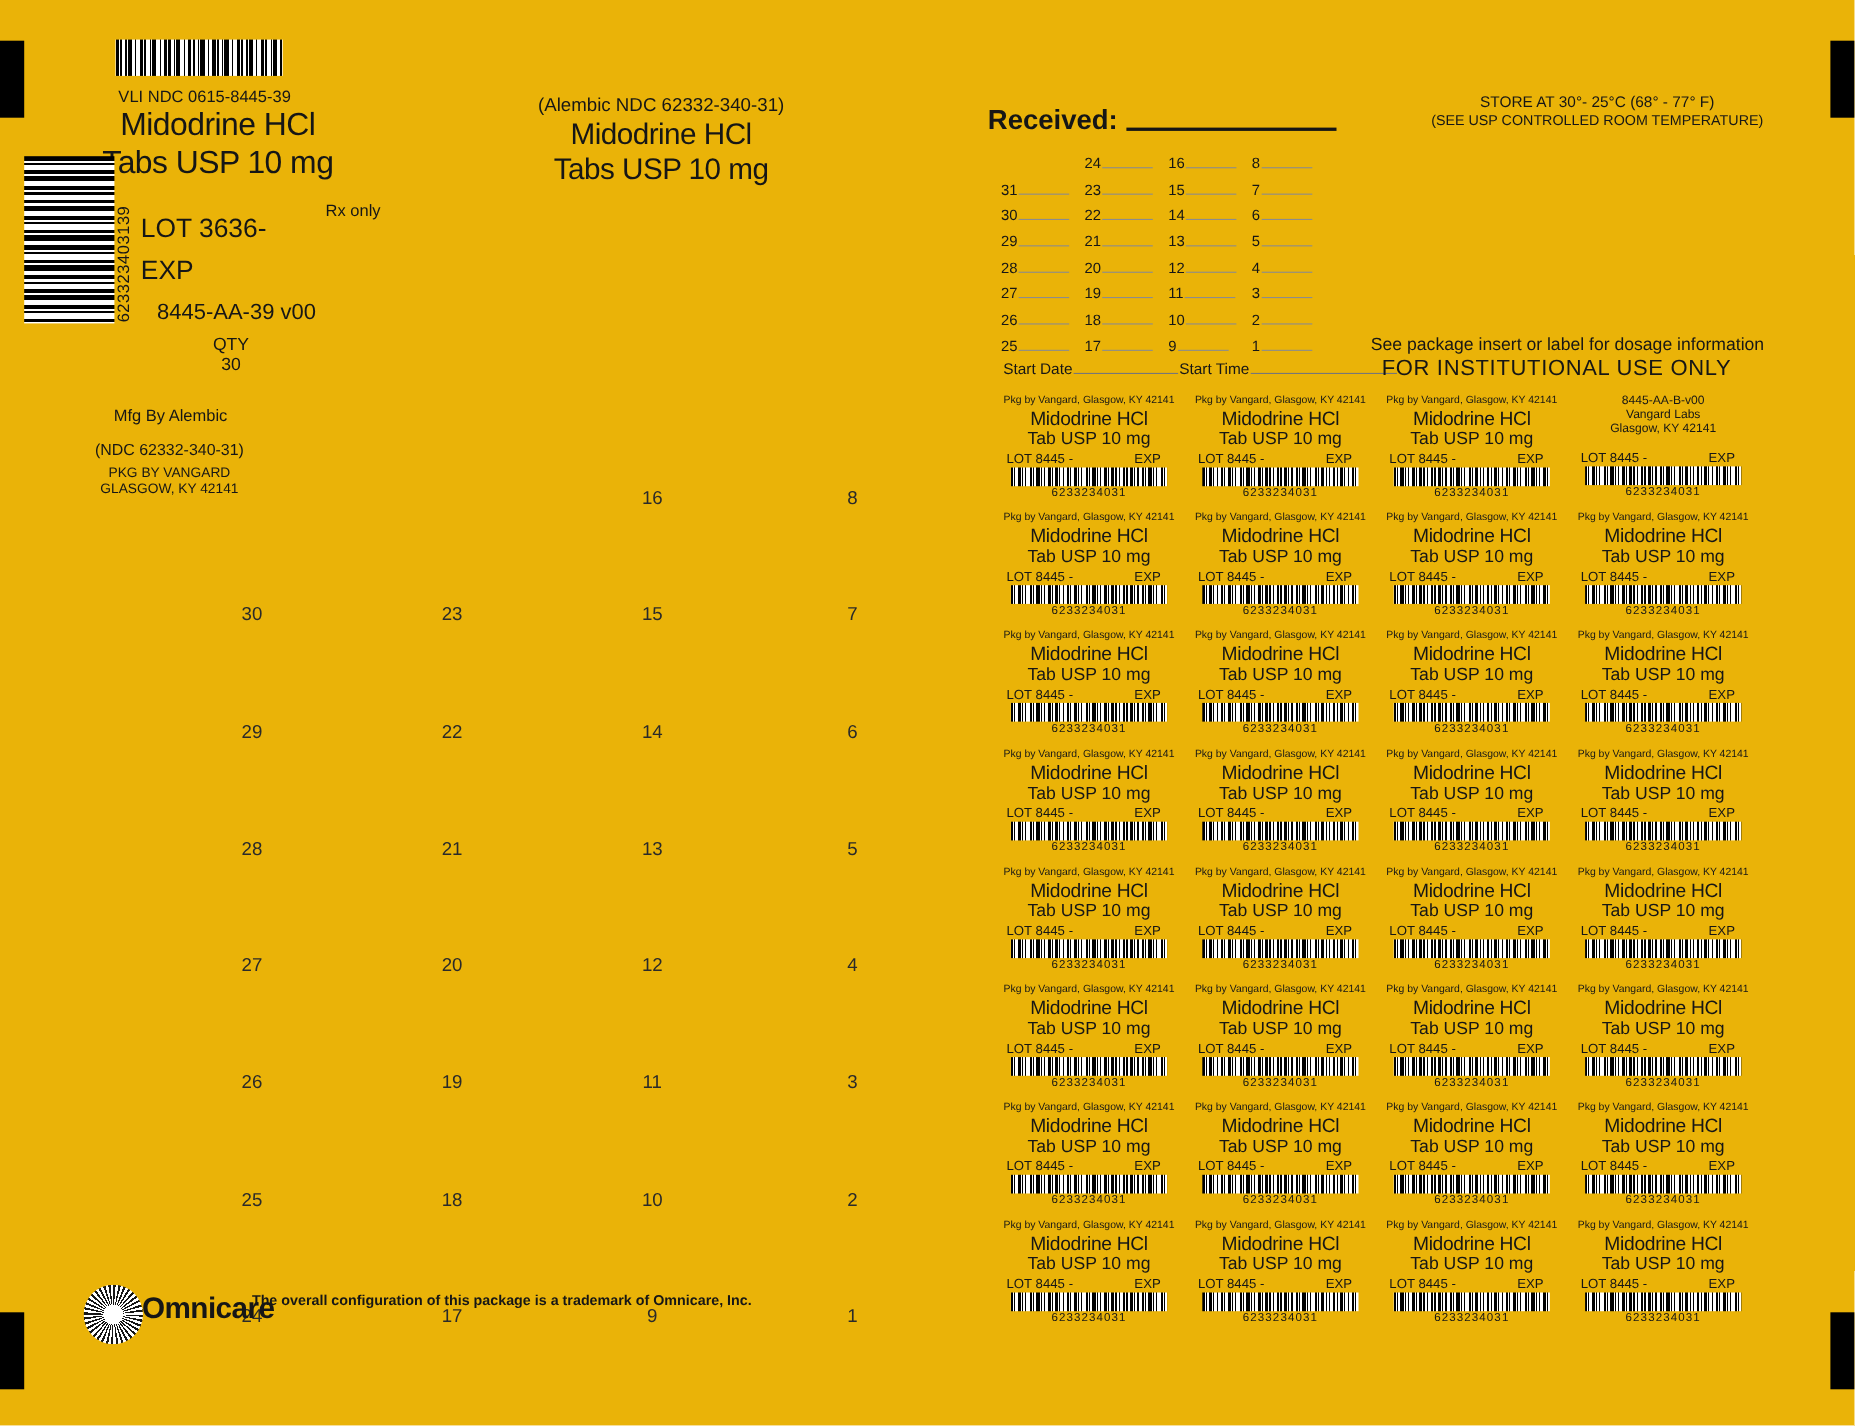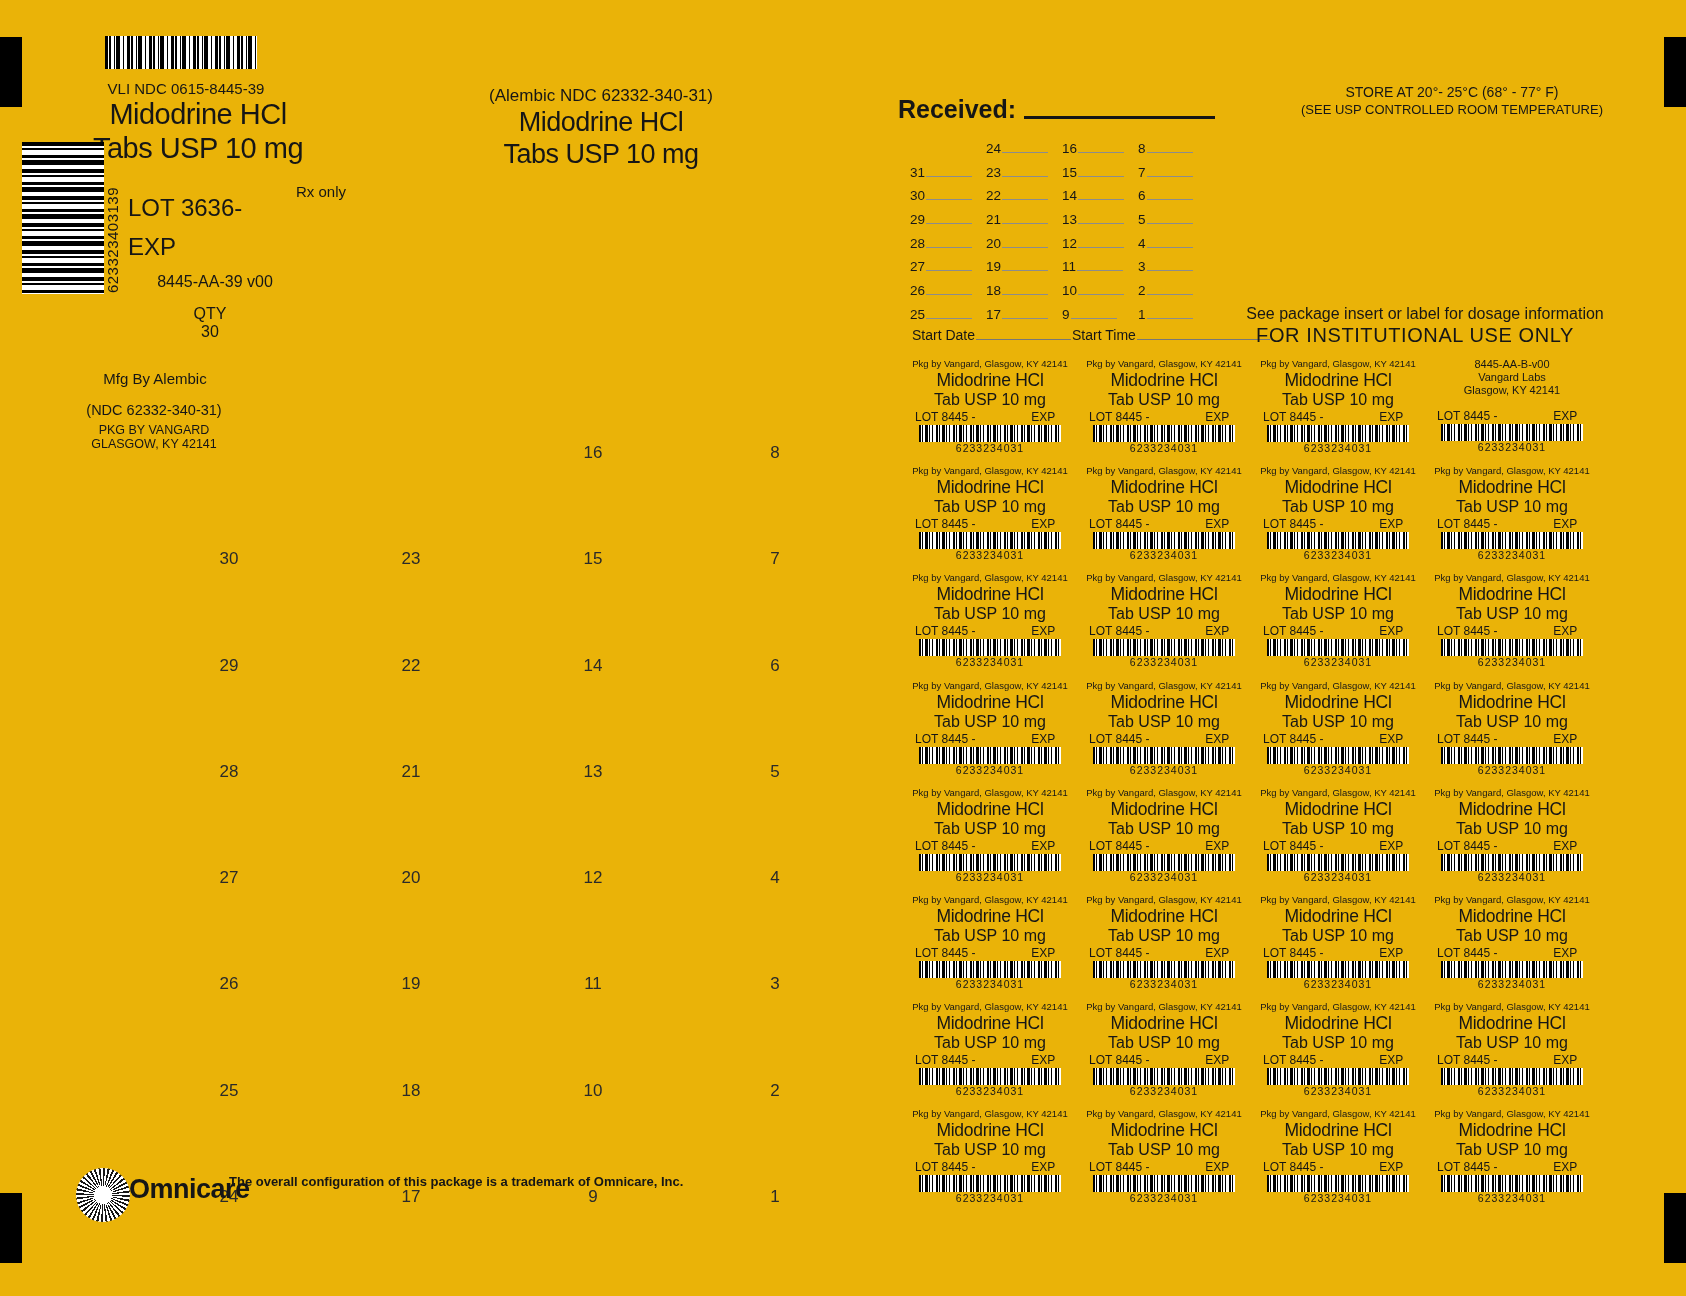--- a/index.html
+++ b/index.html
@@ -17,21 +17,21 @@
   .bc-v { background:repeating-linear-gradient(180deg,#000 0 4px,#fff 4px 6px,#000 6px 8px,#fff 8px 13px,#000 13px 16px,#fff 16px 18px,#000 18px 23px,#fff 23px 27px); }
   .bc-s { width:142px; height:17px; margin:1px auto 0;
           background:repeating-linear-gradient(90deg,#000 0 2px,#fff 2px 3px,#000 3px 4px,#fff 4px 6px,#000 6px 9px,#fff 9px 10px,#000 10px 11px,#fff 11px 13px,#000 13px 14px,#fff 14px 17px); }
 
   
   .tl-vli   { left:96px;  top:80px;  width:180px; font-size:15px; }
   .tl-name  { left:88px;  top:97px;  width:220px; font-size:29px; line-height:34px; letter-spacing:-0.5px; }
   .tl-rx    { left:296px; top:183px; font-size:15px; }
   .tl-lot   { left:128px; top:194px; font-size:24px; }
   .tl-exp   { left:128px; top:233px; font-size:24px; }
-  .tl-ver   { left:125px; top:273px; width:180px; font-size:16px; }
+  .tl-ver   { left:125px; top:273px; width:180px; font-size:20px; }
   .tl-qty   { left:150px; top:305px; width:120px; font-size:16px; line-height:18px; }
   .tl-mfg   { left:55px;  top:370px; width:200px; font-size:15px; }
   .tl-ndc   { left:54px;  top:402px; width:200px; font-size:14.5px; }
   .tl-pkg   { left:54px;  top:423px; width:200px; font-size:12.5px; line-height:14px; }
   .vnum     { left:38px;  top:231px; width:150px; height:18px; font-size:15px; text-align:center;
               transform:rotate(-90deg); letter-spacing:0.5px; }
 
   
   .c-block  { left:451px; top:86px; width:300px; }
   .c-ndc    { font-size:17px; }
@@ -185,21 +185,21 @@
       <div class="rcell"><span>25</span><span class="rln"></span></div>
       <div class="rcell"><span>17</span><span class="rln"></span></div>
       <div class="rcell"><span>9</span><span class="rln"></span></div>
       <div class="rcell"><span>1</span><span class="rln"></span></div>
     </div>
   <div class="abs startrow">
     <span>Start Date</span><span class="sln" style="width:95px"></span><span>Start Time</span><span class="sln" style="width:133px"></span>
   </div>
 
   <div class="abs ctr storage">
-    <div class="l1">STORE AT 20°- 25°C (68° - 77° F)</div>
+    <div class="l1">STORE AT 30°- 25°C (68° - 77° F)</div>
     <div class="l2">(SEE USP CONTROLLED ROOM TEMPERATURE)</div>
   </div>
   <div class="abs ctr dosage">See package insert or label for dosage information</div>
   <div class="abs ctr inst">FOR INSTITUTIONAL USE ONLY</div>
 
   <div id="label-grid" class="abs">
   <div class="ucell">
     <div class="u-pkg">Pkg by Vangard, Glasgow, KY 42141</div>
     <div class="u-name">Midodrine HCl</div>
     <div class="u-form">Tab USP 10 mg</div>

